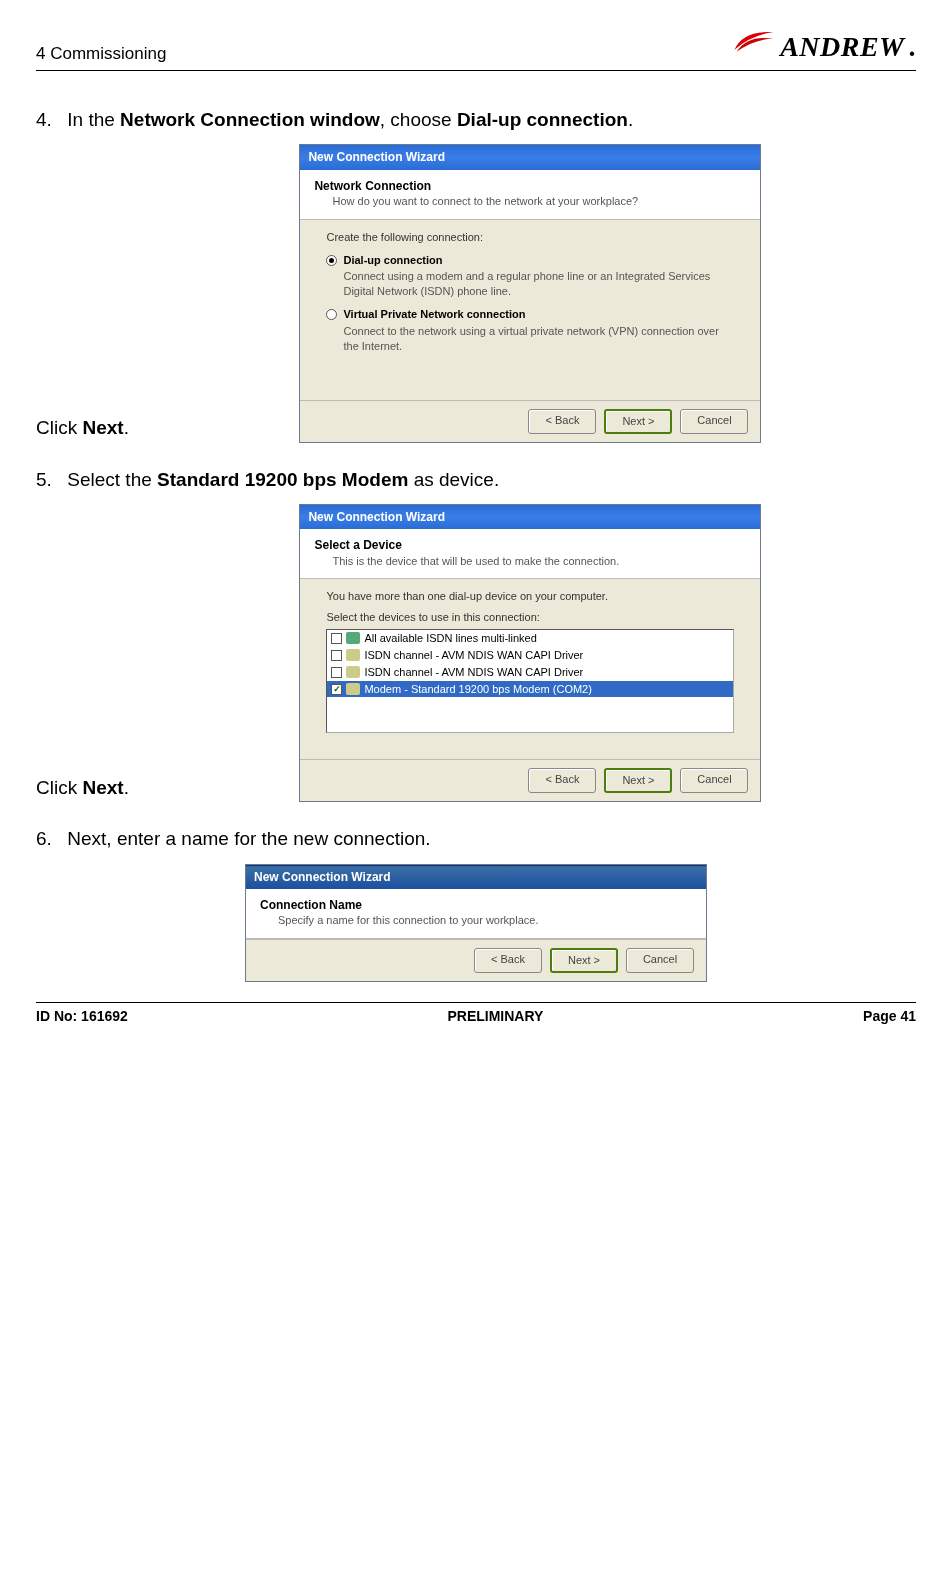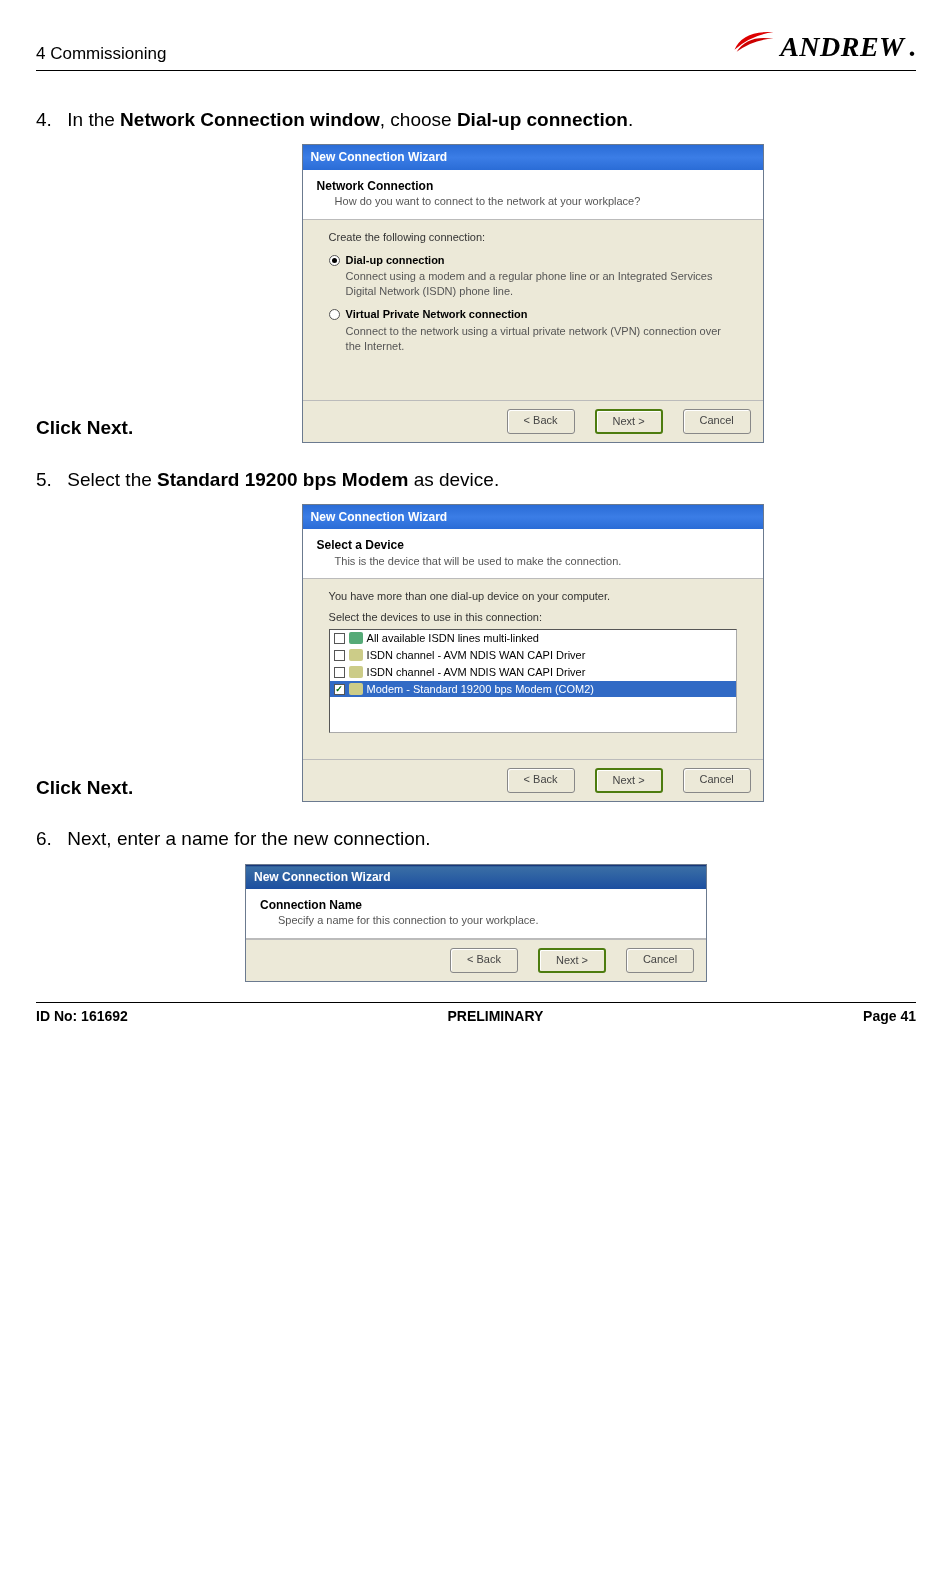--- a/index.html
+++ b/index.html
@@ -24,21 +24,21 @@
   .header-title { font-size: 17px; }
   .logo { display: flex; align-items: flex-start; gap: 4px; }
   .logo-text { font-family: Georgia, 'Times New Roman', serif; font-weight: bold; font-style: italic; font-size: 28px; letter-spacing: 0.5px; }
   .logo-swoosh { width: 44px; height: 26px; }
 
   ol.steps { list-style: none; }
   ol.steps > li { margin-bottom: 20px; }
   .step-num { display: inline-block; width: 26px; }
   .step-text { display: inline; }
   .step-text b { font-weight: bold; }
-  .click-next { margin-left: 28px; margin-top: 6px; font-weight: bold; }
+  .click-next { margin-left: 28px; margin-top: 6px; }
 
   
   .dialog {
     width: 462px;
     margin: 12px auto 4px auto;
     border: 1px solid #6b7a8f;
     background: #ece9d8;
     font-size: 11px;
     color: #444;
     filter: blur(0.3px);
@@ -80,21 +80,21 @@
   .cb { width:11px; height:11px; border:1px solid #555; background:#fff; display:inline-flex; align-items:center; justify-content:center; flex-shrink:0;}
   .cb.ck::after { content:"✓"; font-size:9px; color:#060; font-weight:bold;}
   .dev-icon { width:14px; height:12px; background:#5a7; border-radius:2px; flex-shrink:0;}
   .dev-icon.y { background:#cc8;}
   .textbox { border:1px inset #888; background:#fff; padding:2px 4px; width: 60%; font-size:11px; color:#000;}
   .dlg-footer {
     border-top:1px solid #bbb;
     padding: 8px 12px;
     display:flex;
     justify-content:flex-end;
-    gap:20px;
+    gap:8px;
     background:#ece9d8;
   }
   .btn {
     min-width:68px; padding:3px 10px;
     border:1px solid #888; background:#ece9d8;
     font-size:11px; text-align:center;
     border-radius:3px;
     box-shadow: inset 1px 1px 0 #fff;
   }
   .btn.def { border:2px solid #4d7c0f;}

